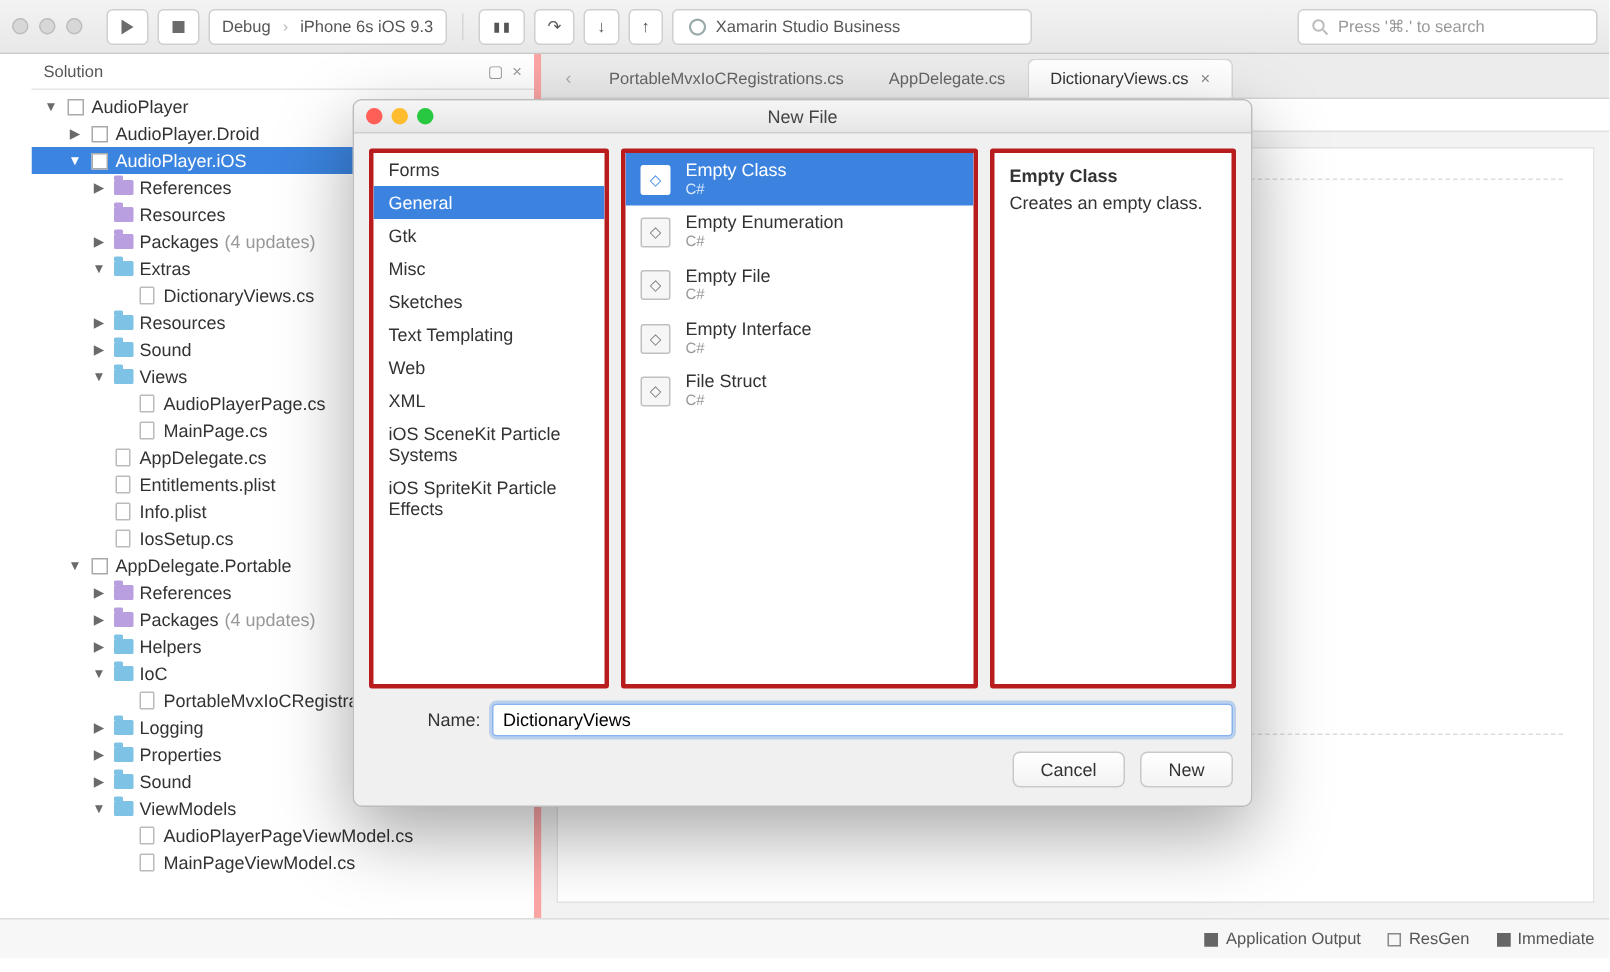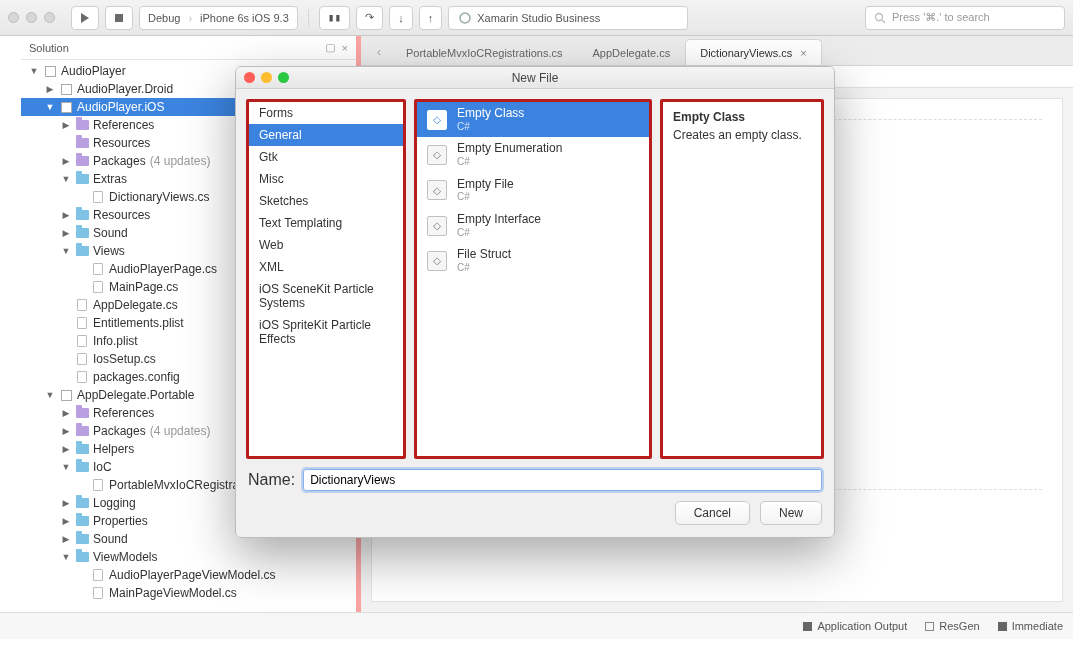--- a/index.html
+++ b/index.html
@@ -65,21 +65,21 @@
   .tmpl-item{display:flex; align-items:center; gap:10px; padding:5px 10px;}
   .tmpl-item.sel{background:#3c83e0;color:#fff;}
   .tmpl-ico{width:20px;height:20px;display:flex;align-items:center;justify-content:center;border:1px solid #c0c0c0;background:#f6f6f6;border-radius:2px;font-size:10px;color:#777;}
   .tmpl-item.sel .tmpl-ico{background:#fff;border-color:#fff;color:#3c83e0;}
   .tmpl-txt{display:flex;flex-direction:column;line-height:1.15;}
   .tmpl-sub{font-size:10px;color:#999;}
   .tmpl-item.sel .tmpl-sub{color:#d7e6fb;}
   .desc-panel{width:164px; padding:8px 10px; font-size:12px; color:#333;}
   .desc-panel .dt{font-weight:600; margin-bottom:4px;}
   .name-row{display:flex; align-items:center; gap:8px; padding:0 12px 10px;}
-  .name-row label{font-size:16px;color:#333;}
+  .name-row label{font-size:12px;color:#333;margin-left:37px;}
   .name-row input{flex:1;border:1px solid #87b3ef;outline:2px solid rgba(88,150,231,.35);border-radius:3px;padding:3px 6px;font-size:12px;}
   .btn-row{display:flex;justify-content:flex-end; gap:10px; padding:0 12px 12px;}
   .btn{height:24px;padding:0 18px;border:1px solid #c9c9c9;border-radius:5px;background:linear-gradient(#fff,#f3f3f3);font-size:12px;color:#333;}
   
   svg { display:block; }
 </style>
 </head>
 <body>
 
 <div class="topbar">
@@ -265,28 +265,20 @@
           </span>
           <span>Info.plist</span>
         </div>
         <div class="tree-row">
           <span class="pad" style="width: 40px;"></span>
           <span class="arrow"></span>
           <span class="ico">
             <span class="file"></span>
           </span>
           <span>IosSetup.cs</span>
-        </div>
-        <div class="tree-row">
-          <span class="pad" style="width: 40px;"></span>
-          <span class="arrow"></span>
-          <span class="ico">
-            <span class="file"></span>
-          </span>
-          <span>packages.config</span>
         </div>
         <div class="tree-row">
           <span class="pad" style="width: 24px;"></span>
           <span class="arrow">▼</span>
           <span class="ico">
             <span class="proj"></span>
           </span>
           <span>AppDelegate.Portable</span>
         </div>
         <div class="tree-row">

